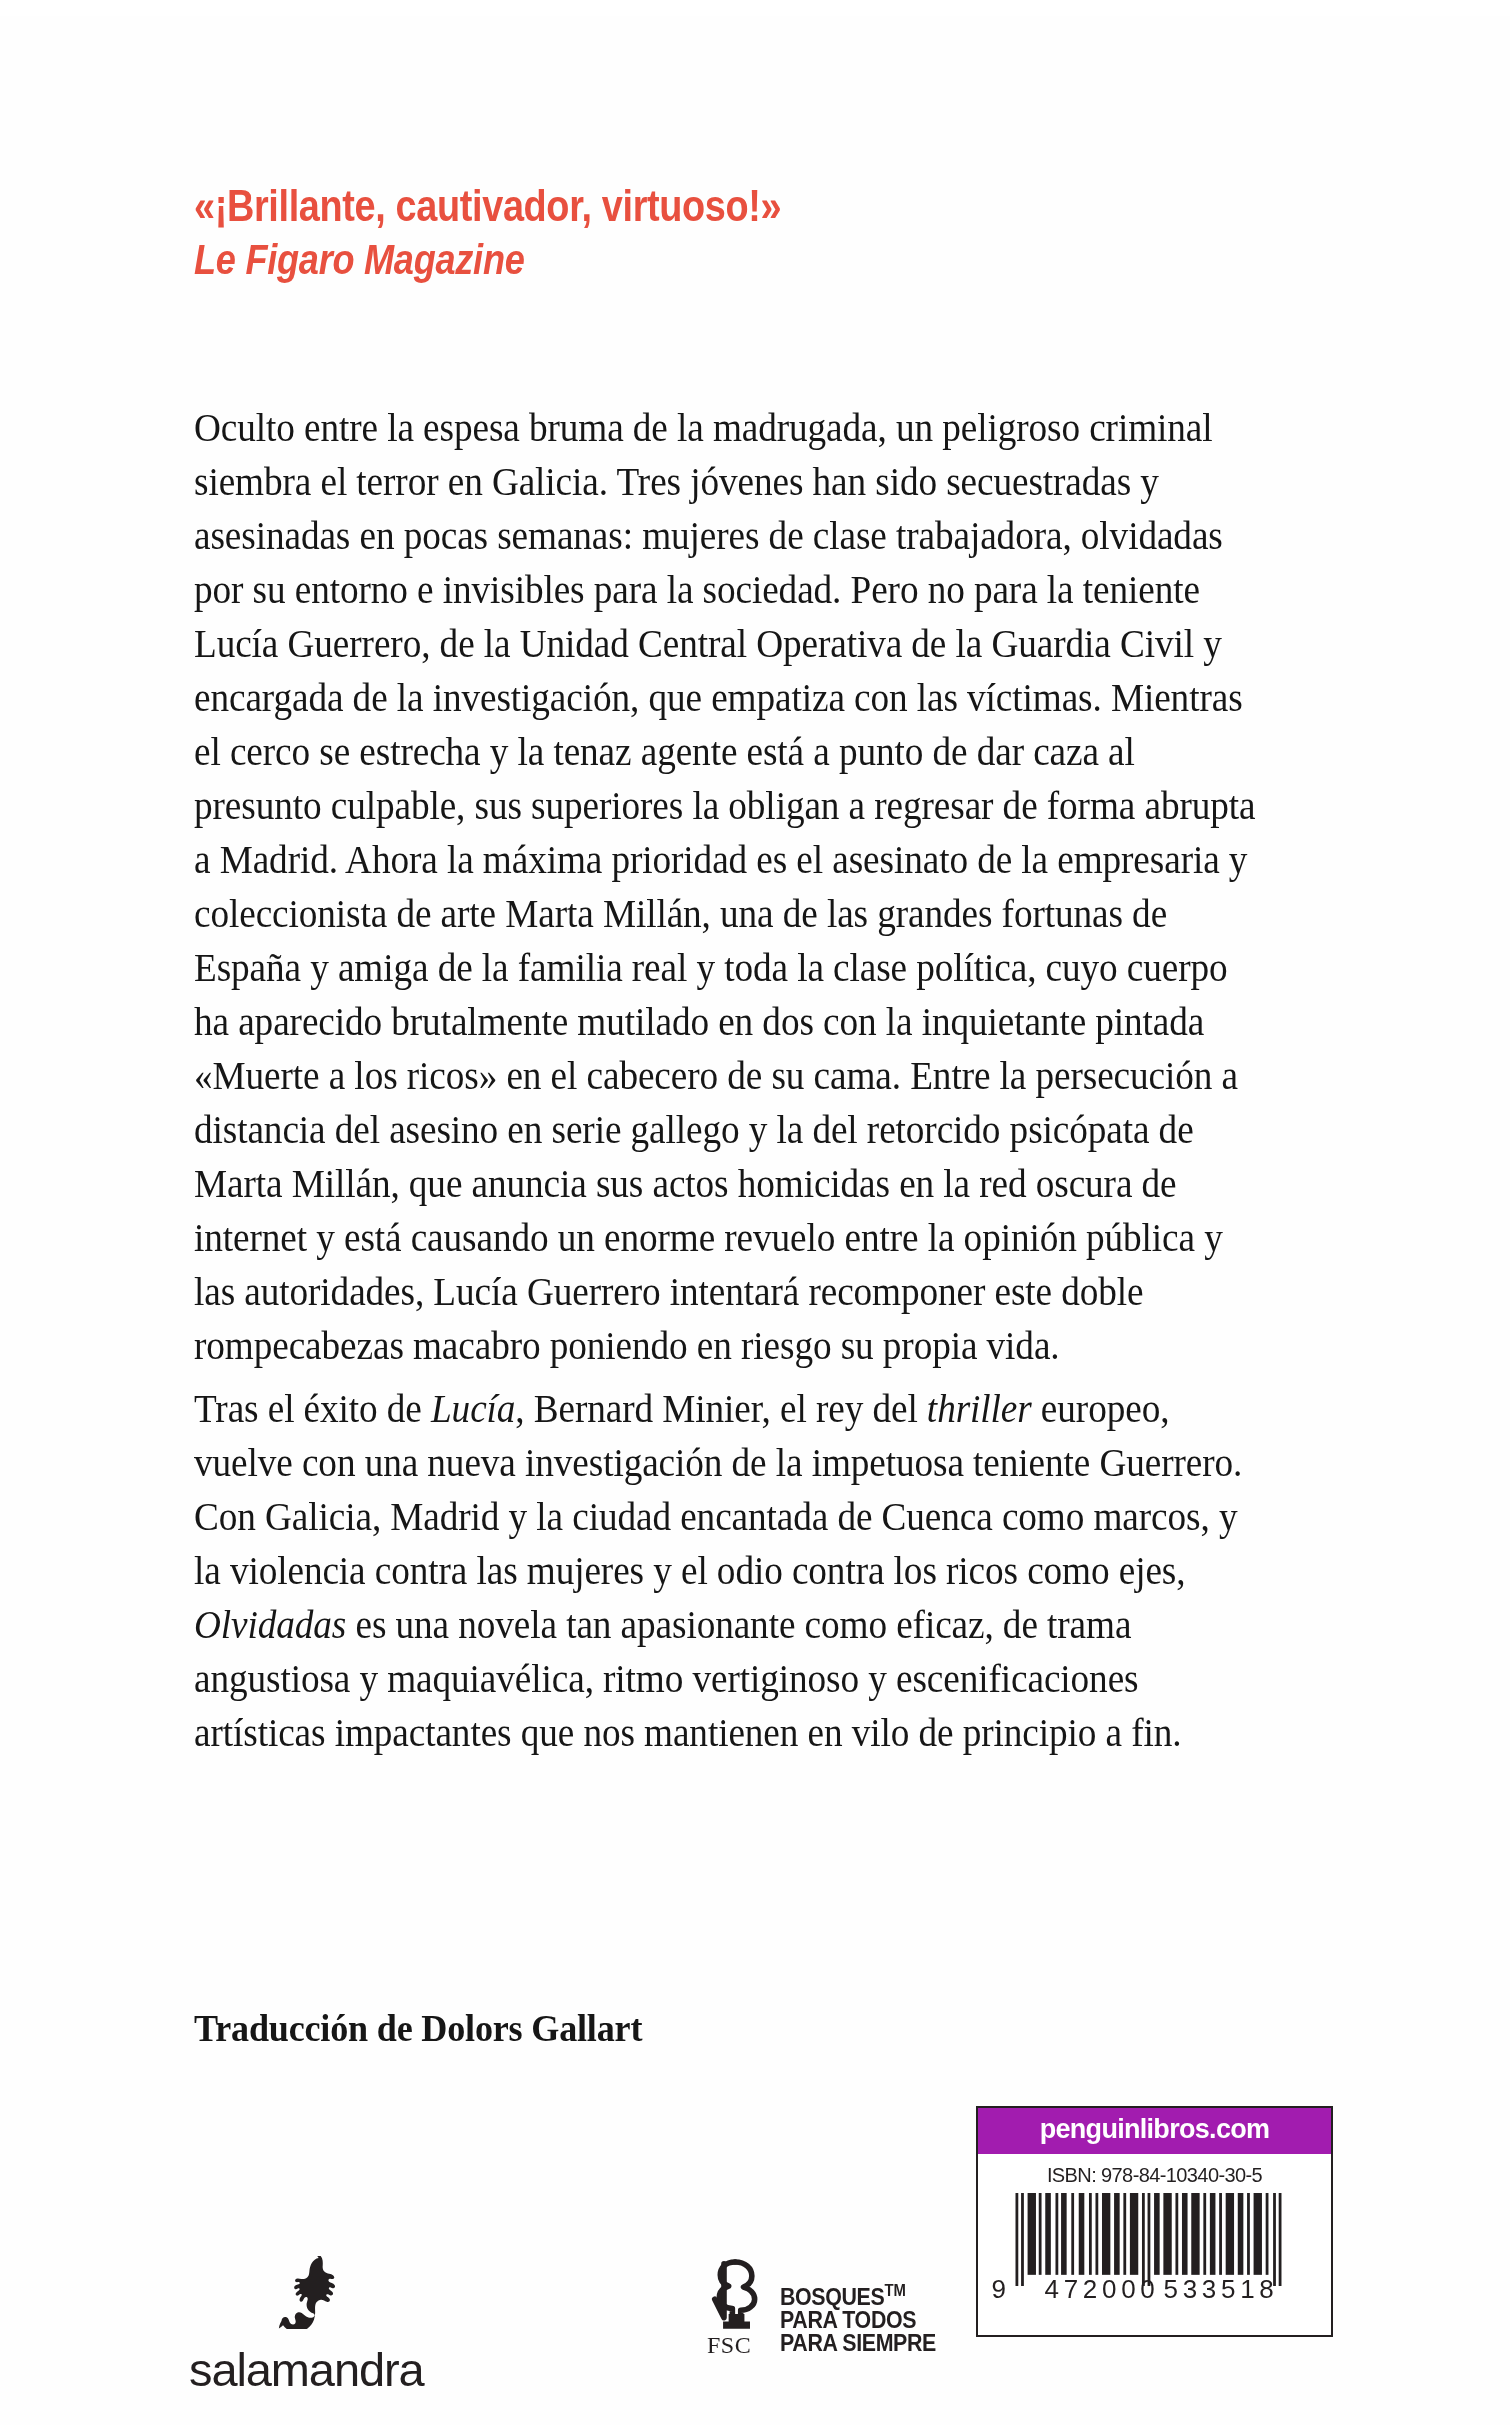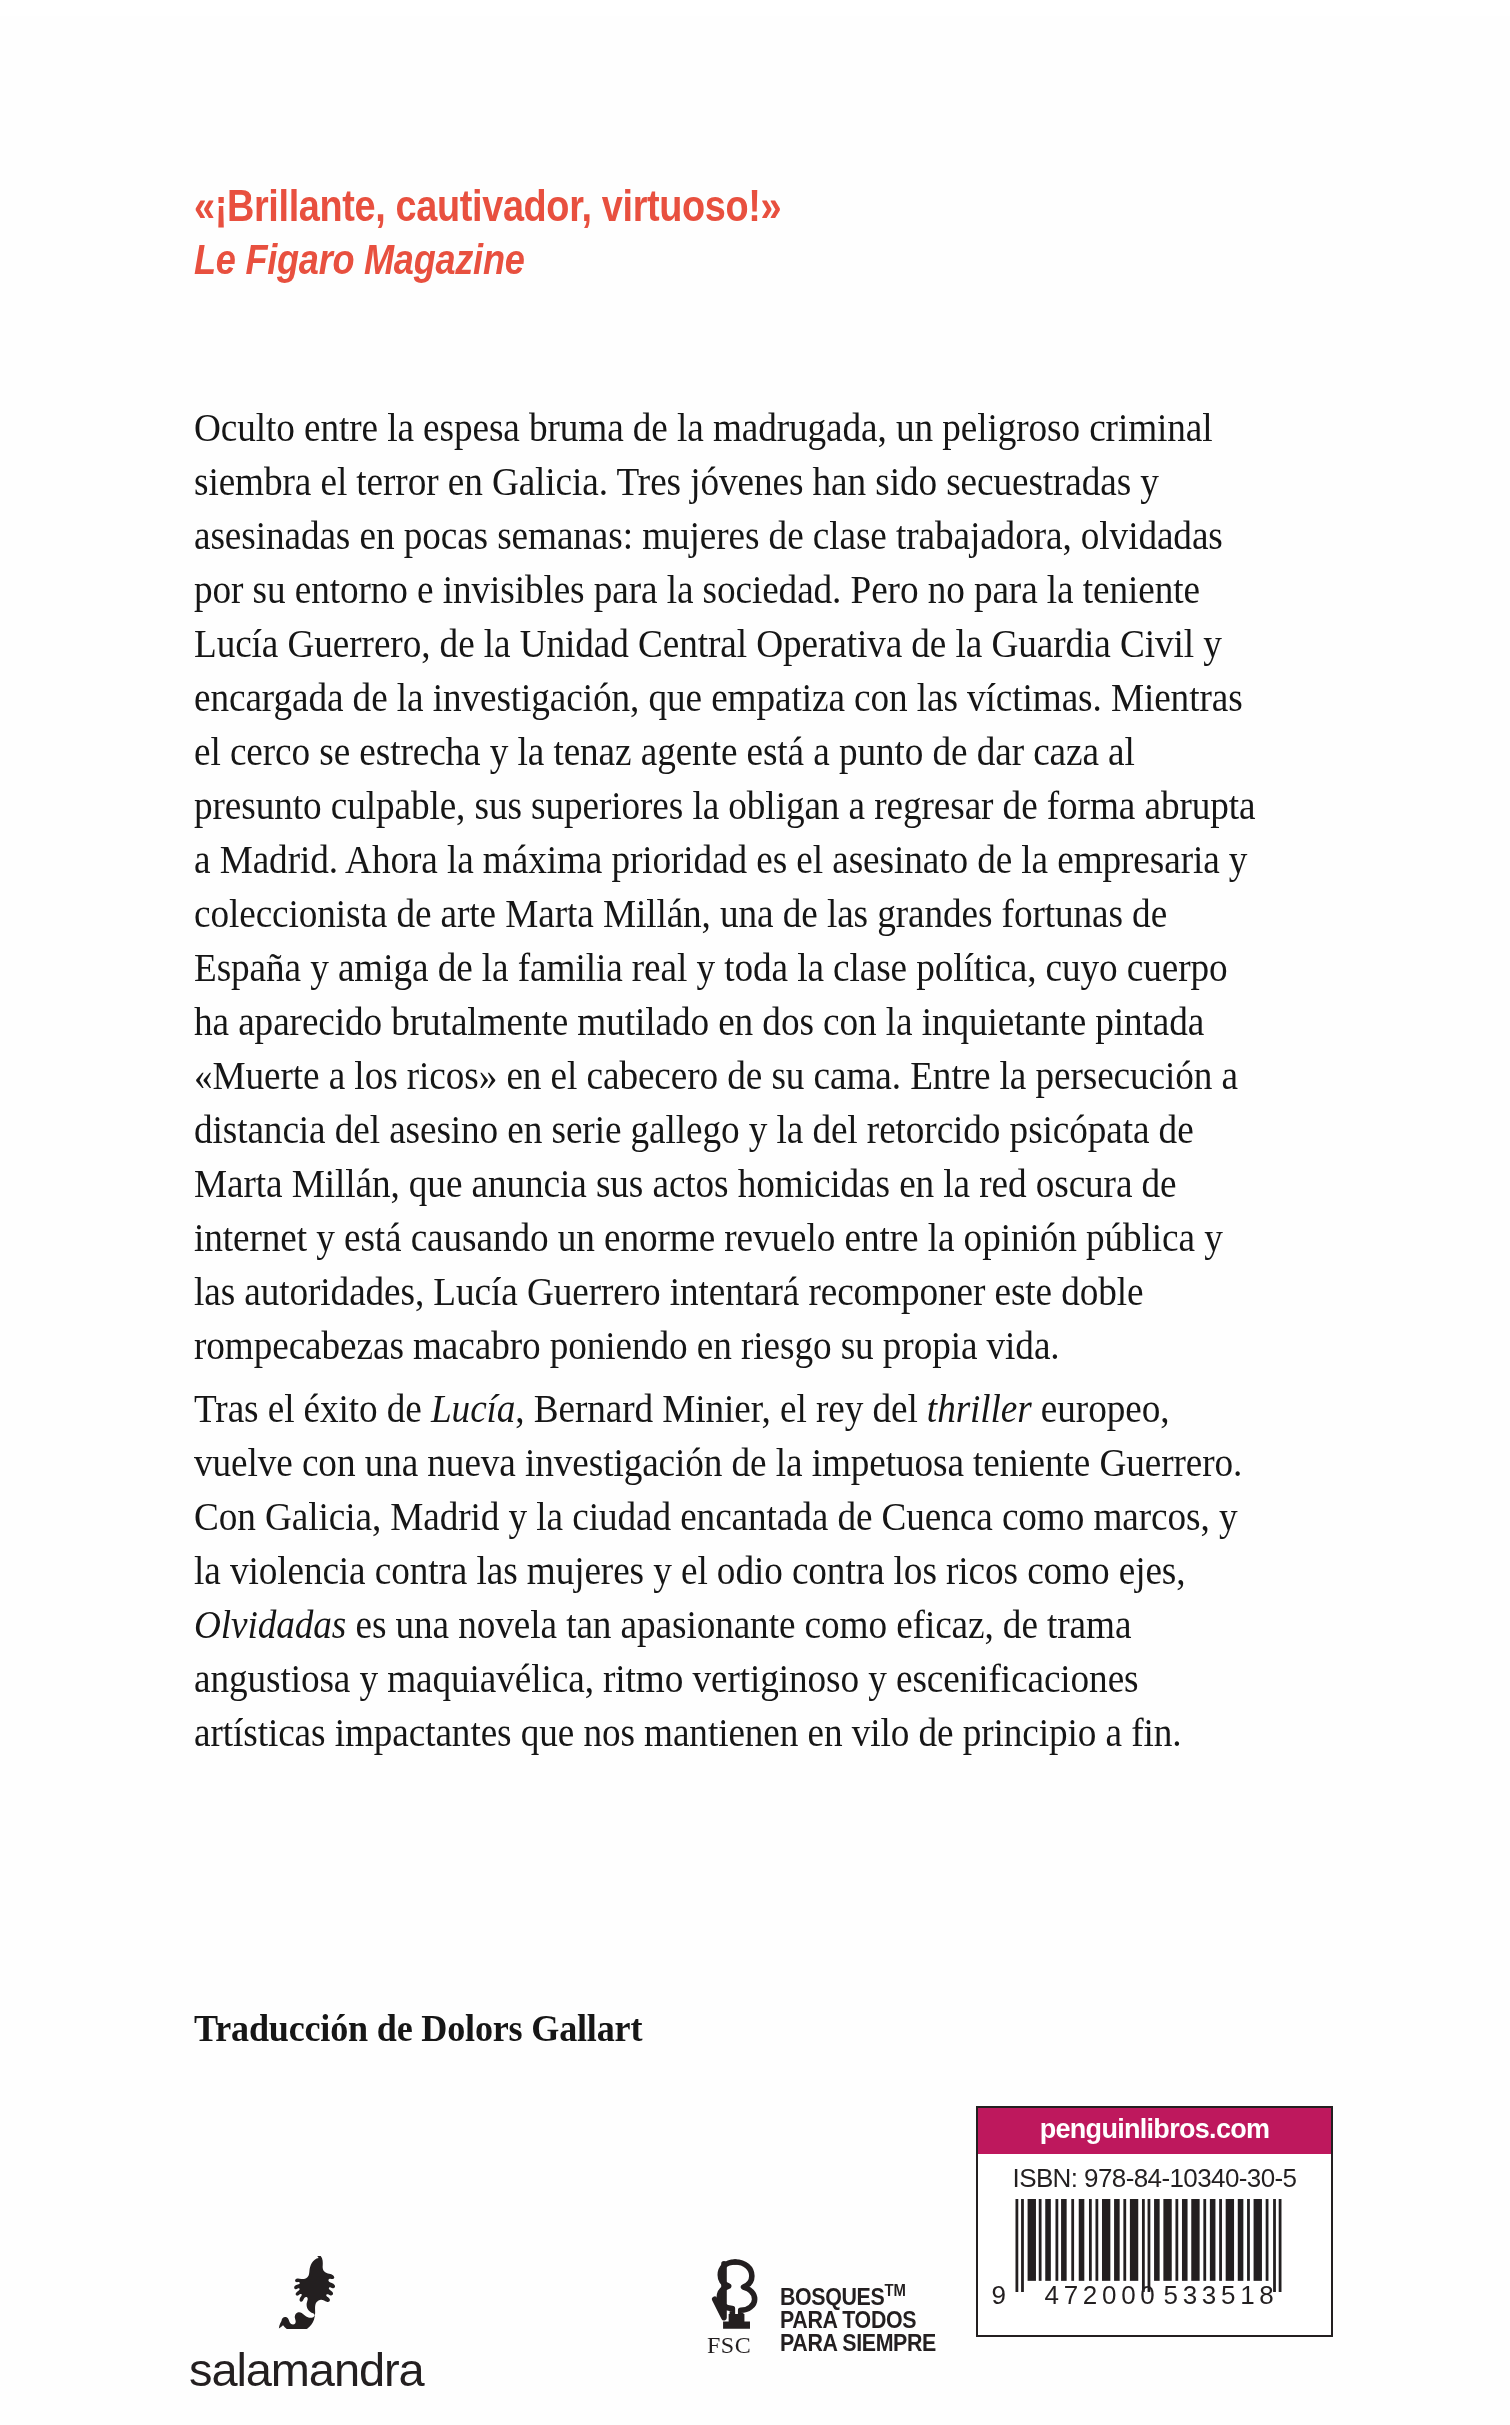--- a/index.html
+++ b/index.html
@@ -165,35 +165,35 @@
     position: absolute;
     left: 976px;
     top: 27px;
     width: 357px;
     height: 231px;
     border: 2.8px solid #231f20;
     background: #ffffff;
     box-sizing: border-box;
   }
   .barcode-header {
-    background: #be185d;
+    background: #a21caf;
     color: #ffffff;
     text-align: center;
     font-family: "Liberation Sans", "DejaVu Sans", sans-serif;
     font-weight: 700;
     font-size: 27px;
     letter-spacing: -0.7px;
     padding: 8.4px 0 10.3px;
     line-height: 1;
   }
   .barcode-isbn {
     text-align: center;
     font-family: "Liberation Sans", "DejaVu Sans", sans-serif;
     font-weight: 400;
-    font-size: 26px;
+    font-size: 20px;
     color: #231f20;
     letter-spacing: -0.6px;
     margin-top: 11.2px;
     line-height: 1;
   }
   .barcode-graphic {
     position: relative;
     margin: 8.4px auto 0;
     width: 280px;
     height: 112px;

